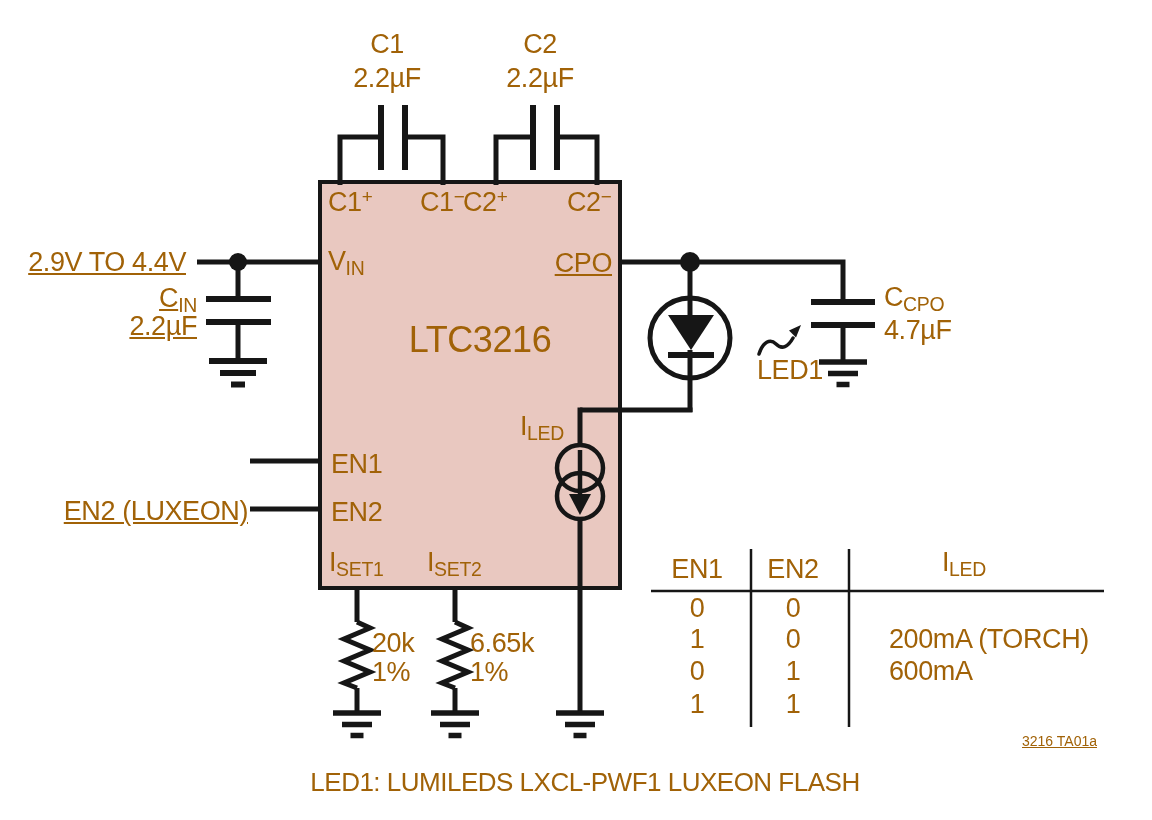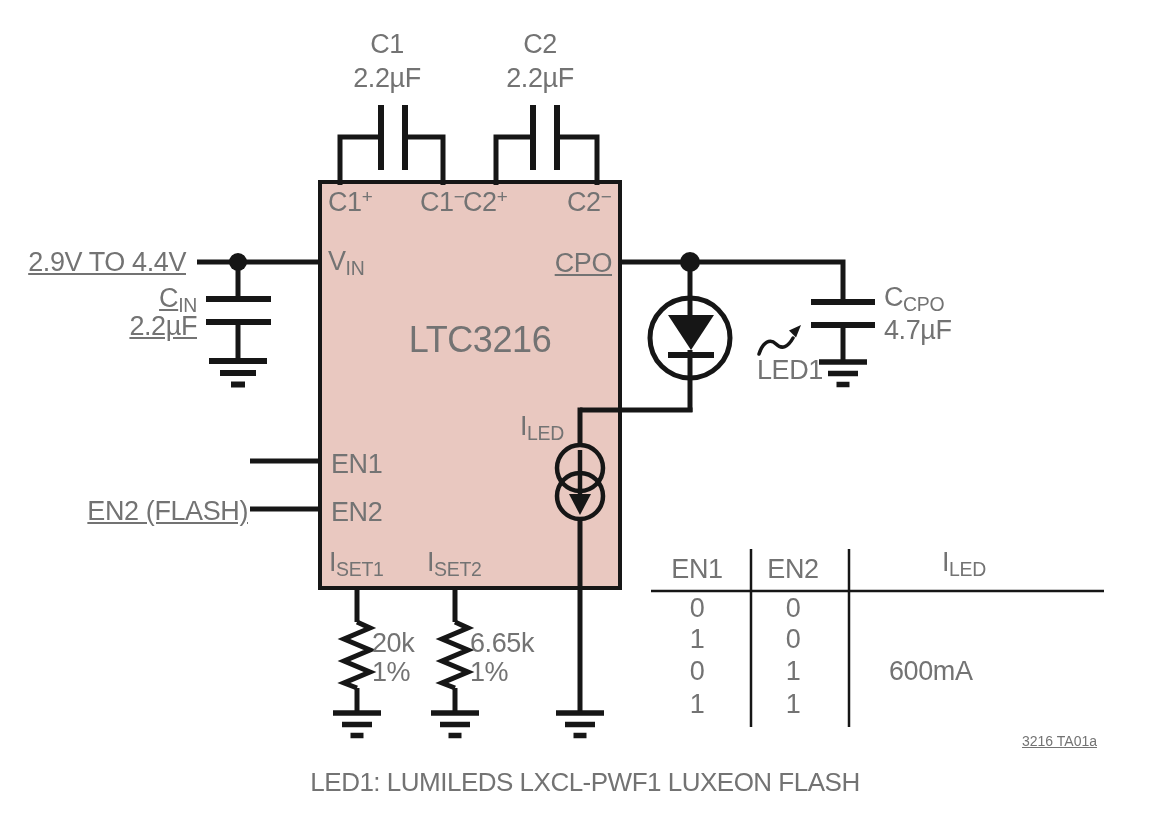--- a/index.html
+++ b/index.html
@@ -3,21 +3,21 @@
 <meta charset="utf-8">
 <style>
   html,body{margin:0;padding:0;background:#ffffff;}
   #stage{
     position:relative;width:1152px;height:820px;background:#ffffff;overflow:hidden;
     font-family:"Liberation Sans","DejaVu Sans",sans-serif;color:#1b1b1b;
   }
   #schem-svg{position:absolute;left:0;top:0;}
   .lbl{
     position:absolute;font-size:27px;line-height:1;white-space:nowrap;
-    letter-spacing:-0.4px;color:#737373;
+    letter-spacing:-0.4px;color:#a16207;
   }
   .ctr{transform:translateX(-50%);}
   .rt{transform:translateX(-100%);text-decoration:underline;}
   .sub{font-size:72%;position:relative;top:0.24em;letter-spacing:-0.3px;}
   .sup{font-size:70%;position:relative;top:-0.42em;}
   .ic-name{font-size:36px;}
   .small-note{font-size:14px;letter-spacing:0;}
   .caption{font-size:26px;letter-spacing:-0.5px;text-align:right;}
 </style>
 </head>
@@ -124,21 +124,21 @@
   </svg>
 
   <div class="lbl ctr" style="left:387px;top:31px">C1</div>
   <div class="lbl ctr" style="left:387px;top:65px">2.2µF</div>
   <div class="lbl ctr" style="left:540px;top:31px">C2</div>
   <div class="lbl ctr" style="left:540px;top:65px">2.2µF</div>
 
   <div class="lbl rt" style="left:186px;top:249px">2.9V TO 4.4V</div>
   <div class="lbl rt" style="left:197px;top:285px"><span>C</span><span class="sub">IN</span></div>
   <div class="lbl rt" style="left:197px;top:313px">2.2µF</div>
-  <div class="lbl rt" style="left:248px;top:498px">EN2 (FLASH)</div>
+  <div class="lbl rt" style="left:248px;top:498px">EN2 (LUXEON)</div>
 
   <div class="lbl ctr ic-name" style="left:480px;top:322px">LTC3216</div>
   <div class="lbl" style="left:328px;top:189px"><span>C1</span><span class="sup">+</span></div>
   <div class="lbl" style="left:420px;top:189px"><span>C1</span><span class="sup">−</span></div>
   <div class="lbl" style="left:463px;top:189px"><span>C2</span><span class="sup">+</span></div>
   <div class="lbl" style="left:567px;top:189px"><span>C2</span><span class="sup">−</span></div>
   <div class="lbl" style="left:328px;top:248px"><span>V</span><span class="sub">IN</span></div>
   <div class="lbl rt" style="left:612px;top:250px">CPO</div>
   <div class="lbl" style="left:331px;top:451px">EN1</div>
   <div class="lbl" style="left:331px;top:499px">EN2</div>
@@ -157,20 +157,21 @@
 
   <div class="lbl ctr" style="left:697px;top:556px">EN1</div>
   <div class="lbl ctr" style="left:793px;top:556px">EN2</div>
   <div class="lbl ctr" style="left:964px;top:549px"><span>I</span><span class="sub">LED</span></div>
 
   <div class="lbl ctr" style="left:697px;top:595px">0</div>
   <div class="lbl ctr" style="left:793px;top:595px">0</div>
 
   <div class="lbl ctr" style="left:697px;top:626px">1</div>
   <div class="lbl ctr" style="left:793px;top:626px">0</div>
+  <div class="lbl" style="left:889px;top:626px">200mA (TORCH)</div>
 
   <div class="lbl ctr" style="left:697px;top:658px">0</div>
   <div class="lbl ctr" style="left:793px;top:658px">1</div>
   <div class="lbl" style="left:889px;top:658px">600mA</div>
 
   <div class="lbl ctr" style="left:697px;top:691px">1</div>
   <div class="lbl ctr" style="left:793px;top:691px">1</div>
 
   <div class="lbl rt small-note" style="left:1097px;top:734px">3216 TA01a</div>
   <div class="lbl ctr caption" style="left:585px;top:769px">LED1: LUMILEDS LXCL-PWF1 LUXEON FLASH</div>

